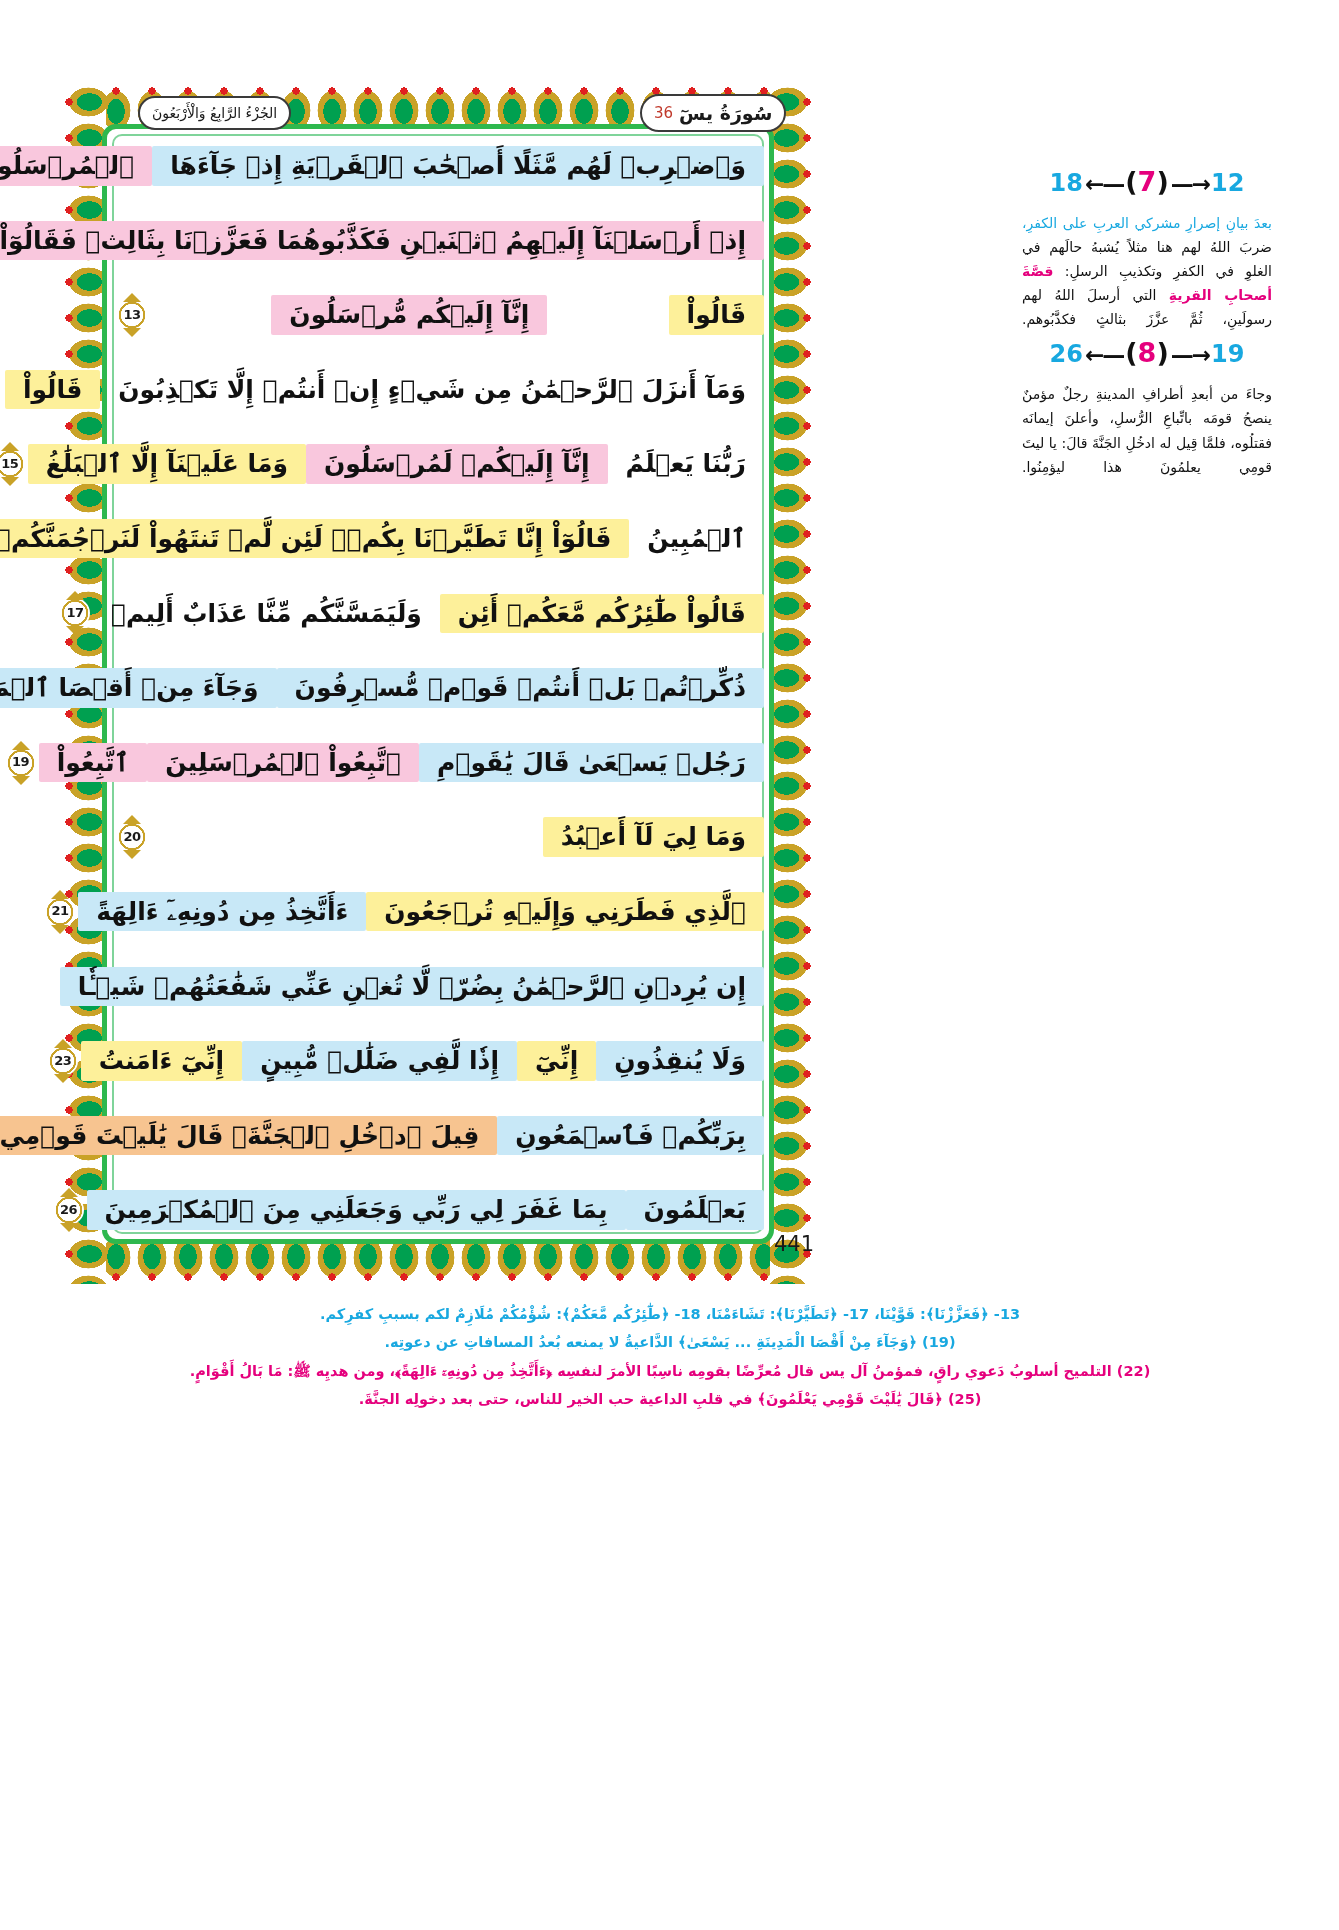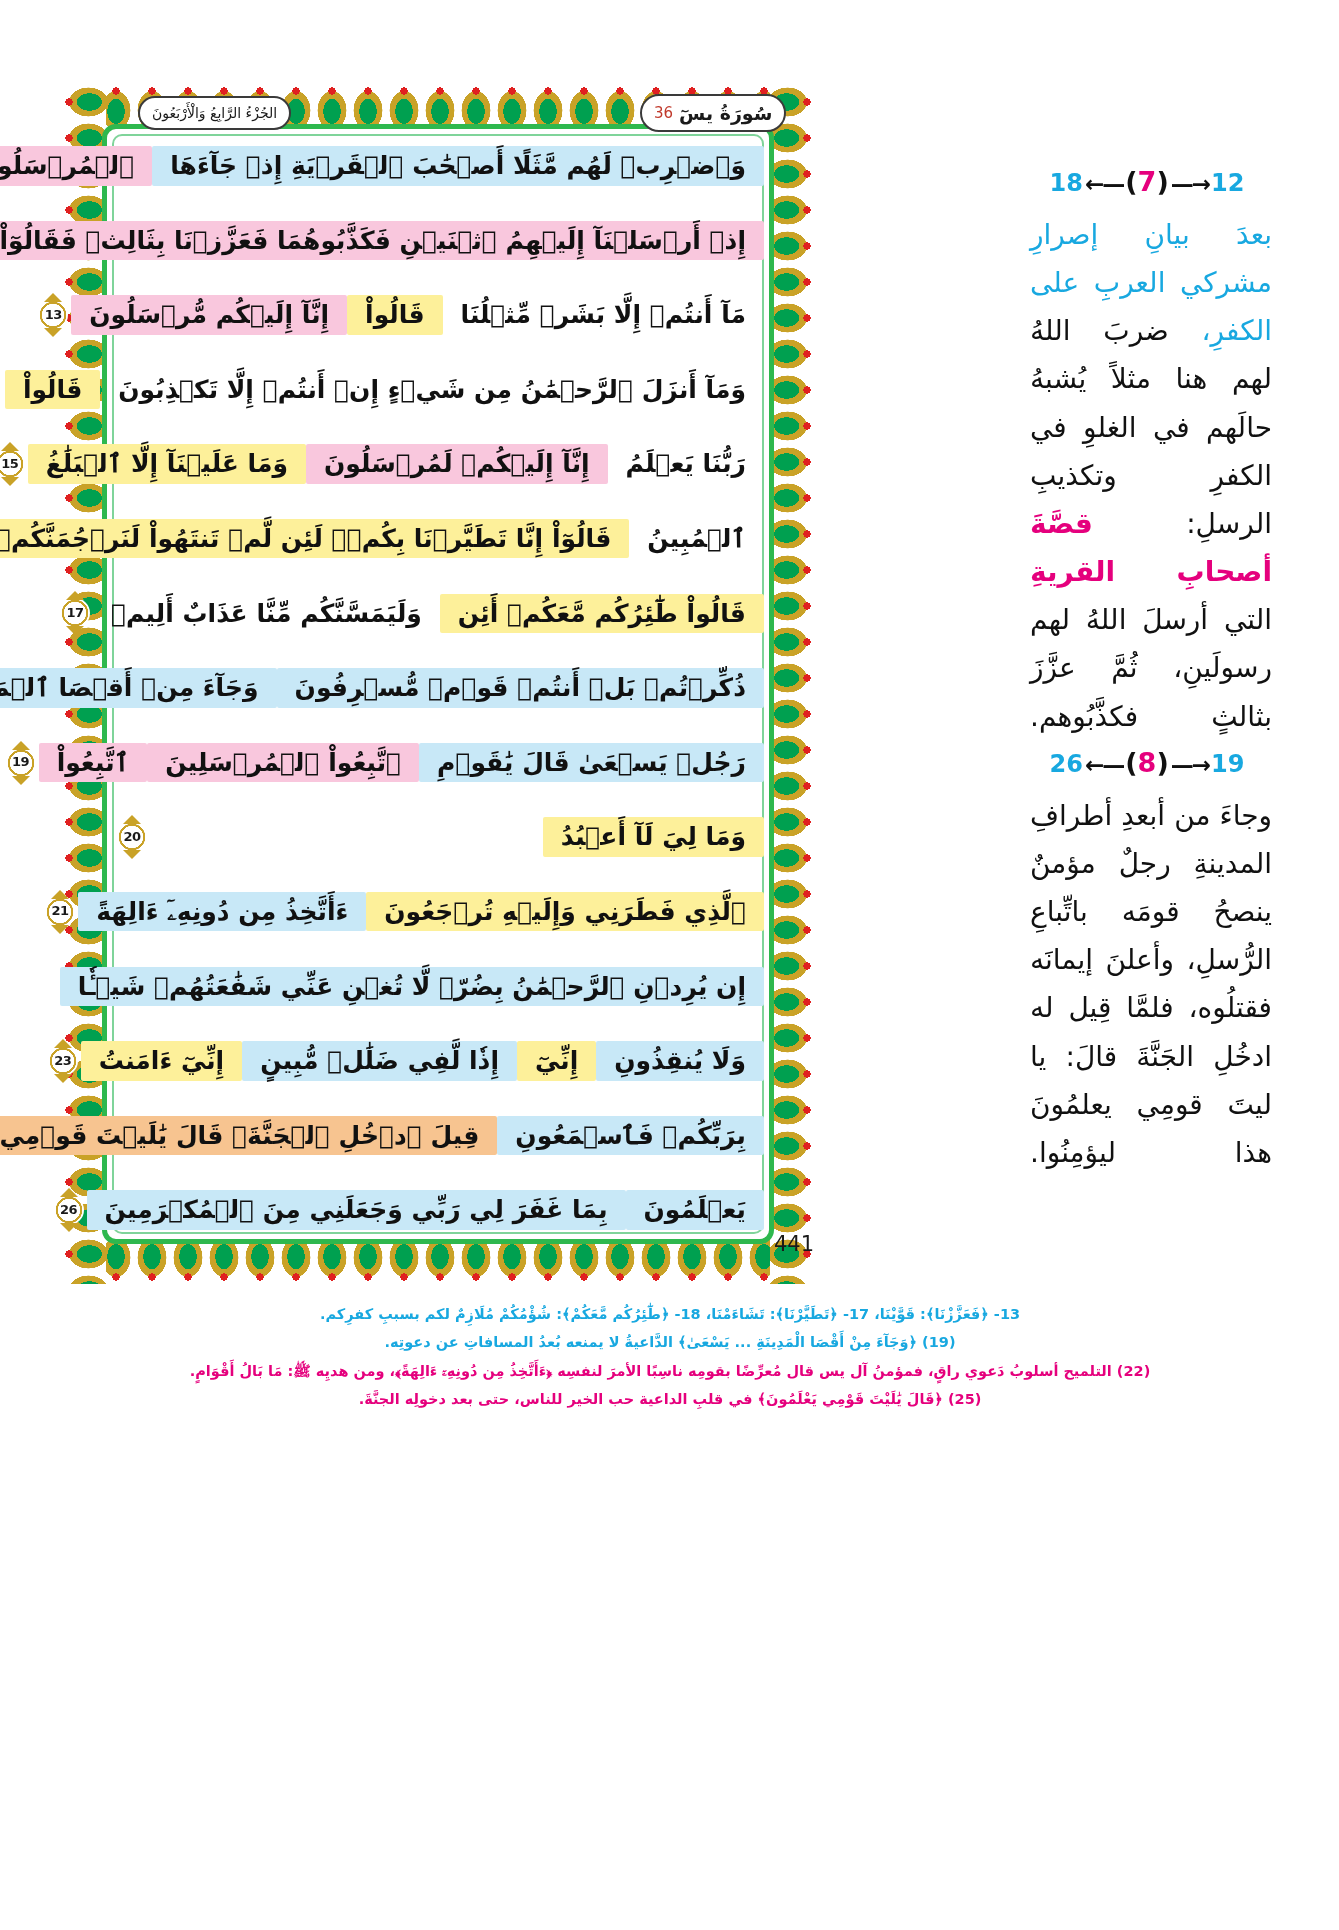--- a/index.html
+++ b/index.html
@@ -196,25 +196,24 @@
     gap: 2px;
     font-size: 25px; font-weight: 700;
     margin: 6px 0 14px 0;
   }
   .range-num { color: #18a8e0; font-size: 24px; }
   .range-arrow { color: #111; font-size: 23px; letter-spacing:-2px; }
   .range-group { color: #111; font-size: 27px; }
   .range-group b { color: #e5007d; }
 
   .comm-p {
-    font-size: 28px; line-height: 1.72;
+    font-size: 14px; line-height: 1.72;
     color: #111111; text-align: justify;
     text-align-last: justify;
     margin-bottom: 6px;
-    margin-left: 8px;
   }
   .c-blue { color: #18a8e0; }
   .c-pink { color: #e5007d; font-weight: 700; }
 
   
   .footnotes {
     position: absolute;
     left: 70px; top: 1300px;
     width: 1200px;
     direction: rtl;
@@ -255,21 +254,20 @@
   <div class="mushaf" id="mushaf">
       <div class="ayah-line">
         <span class="seg hl-blue">وَٱضۡرِبۡ لَهُم مَّثَلًا أَصۡحَٰبَ ٱلۡقَرۡيَةِ إِذۡ جَآءَهَا</span>
         <span class="seg hl-pink">ٱلۡمُرۡسَلُونَ</span>
         <span class="ayah-mark">12</span>
       </div>
       <div class="ayah-line">
         <span class="seg hl-pink">إِذۡ أَرۡسَلۡنَآ إِلَيۡهِمُ ٱثۡنَيۡنِ فَكَذَّبُوهُمَا فَعَزَّزۡنَا بِثَالِثٖ فَقَالُوٓاْ</span>
       </div>
       <div class="ayah-line">
-        <span class="seg hl-none">مَآ أَنتُمۡ إِلَّا بَشَرٞ مِّثۡلُنَا</span>
         <span class="seg hl-yellow">قَالُواْ</span>
         <span class="seg hl-pink">إِنَّآ إِلَيۡكُم مُّرۡسَلُونَ</span>
         <span class="ayah-mark">13</span>
       </div>
       <div class="ayah-line">
         <span class="seg hl-none">وَمَآ أَنزَلَ ٱلرَّحۡمَٰنُ مِن شَيۡءٍ إِنۡ أَنتُمۡ إِلَّا تَكۡذِبُونَ</span>
         <span class="seg hl-yellow">قَالُواْ</span>
         <span class="ayah-mark">14</span>
       </div>
       <div class="ayah-line">

